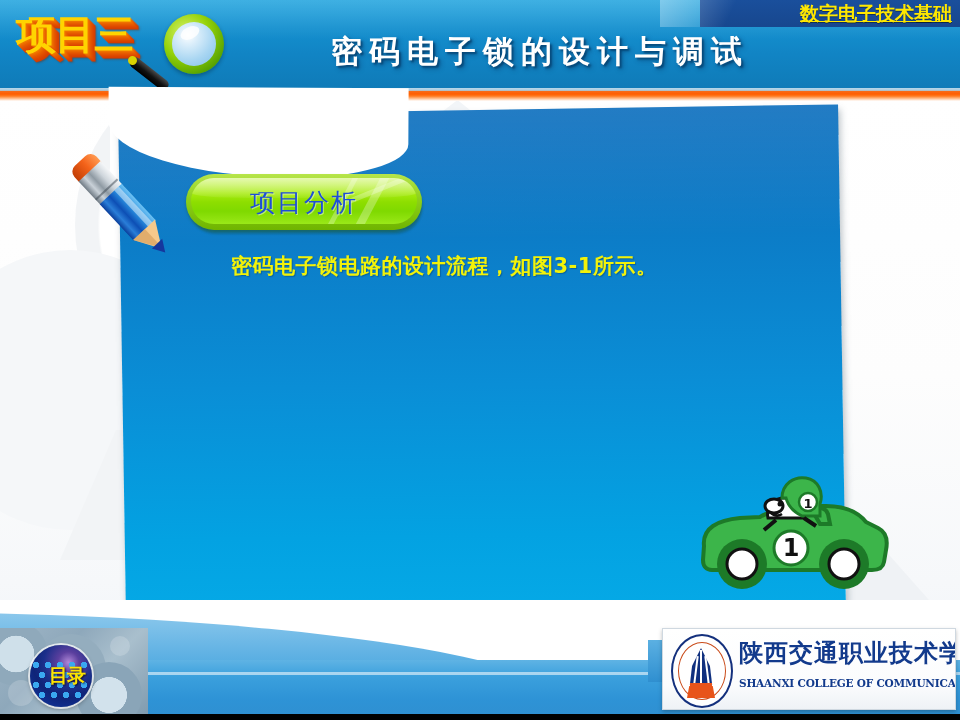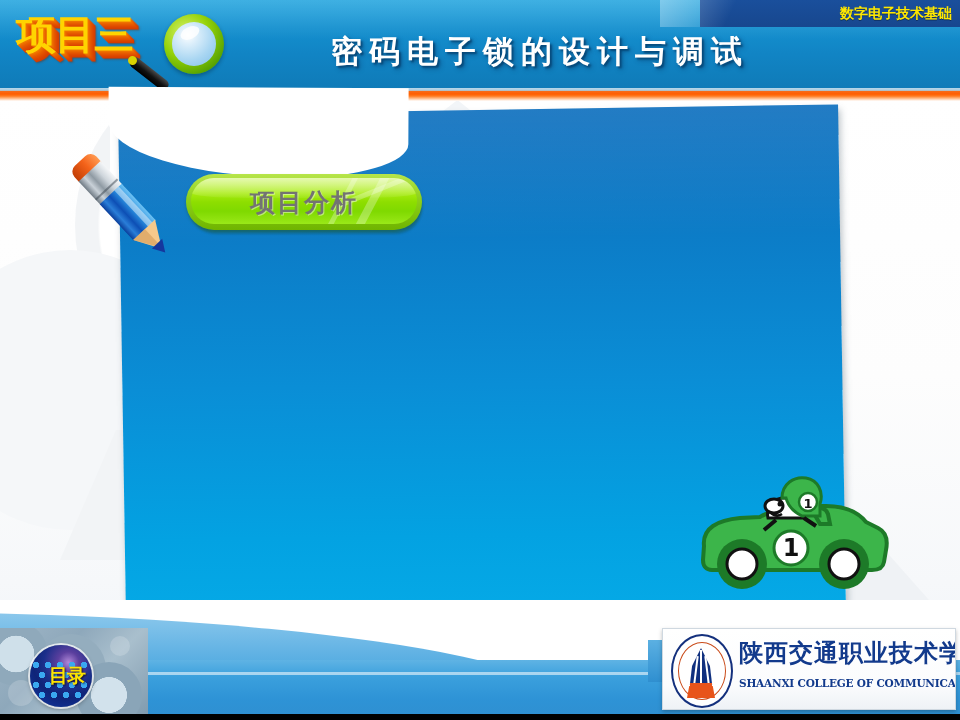--- a/index.html
+++ b/index.html
@@ -51,24 +51,25 @@
   .hdr-corner{
     position:absolute;right:0;top:0;width:260px;height:27px;
     background:linear-gradient(180deg,#1a4f9c 0%,#17478e 100%);
   }
   .hdr-corner-swoosh{
     position:absolute;right:180px;top:0;width:120px;height:27px;
     background:linear-gradient(115deg,rgba(255,255,255,.35) 0%,rgba(255,255,255,0) 58%);
   }
   .hdr-corner-text{
     position:absolute;right:8px;top:1px;
-    color:#ffe800;font-size:14px;font-weight:bold;line-height:25px;
+    color:#ffe800;font-size:19px;font-weight:bold;line-height:25px;
     letter-spacing:0px;white-space:nowrap;
     font-family:"DejaVu Sans","Liberation Sans",sans-serif;
     text-shadow:0 1px 0 rgba(0,0,0,.35);
+    text-decoration:underline;
   }
   .hdr-divider{
     position:absolute;left:0;top:88px;width:960px;height:13px;
     background:linear-gradient(180deg,#b6d6e8 0%,#a9cde2 18%,#f86a16 26%,#ff5e00 46%,#ff7a1f 62%,#ffb27a 78%,#ffffff 100%);
   }
 
   
   .proj-logo{
     position:absolute;left:8px;top:6px;width:128px;height:72px;margin-left:8px;
   }
@@ -161,21 +162,21 @@
   .pill-gloss{
     position:absolute;left:0;top:0;width:100%;height:20px;border-radius:23px 23px 40% 40%;
     background:linear-gradient(180deg,rgba(255,255,255,.55),rgba(255,255,255,.05));
   }
   .pill-streak{
     position:absolute;background:rgba(255,255,255,.28);
   }
   .pill-label{
     position:absolute;left:0;top:0;width:236px;height:56px;
     display:flex;align-items:center;justify-content:center;
-    color:#737373;font-size:25px;font-weight:bold;letter-spacing:2px;
+    color:#1d4ed8;font-size:25px;font-weight:normal;letter-spacing:2px;
     font-family:"DejaVu Sans","Liberation Sans",sans-serif;
     text-shadow:1px 1px 0 rgba(255,255,255,.45);
   }
 
   
   .body-text{
     position:absolute;left:231px;top:252px;
     color:#f2f209;font-size:21px;font-weight:bold;letter-spacing:0.5px;
     font-family:"DejaVu Sans","Liberation Sans",sans-serif;
     white-space:nowrap;
@@ -408,20 +409,21 @@
       <div class="pill-inner">
         <div class="pill-gloss"></div>
         <div class="pill-streak" style="left:148px;top:-14px;width:5px;height:80px;transform:rotate(28deg);"></div>
         <div class="pill-streak" style="left:176px;top:-14px;width:8px;height:80px;transform:rotate(28deg);"></div>
         <div class="pill-streak" style="left:150px;top:6px;width:90px;height:5px;transform:rotate(-22deg);"></div>
       </div>
     </div>
     <div class="pill-label">项目分析</div>
   </div>
 
+  <div class="body-text">密码电子锁电路的设计流程，如图3-1所示。</div>
 
   <div class="car">
     <svg width="196" height="118" viewBox="0 0 196 118">
 
       <path d="M10 74 C8 56 24 48 46 46 L66 45 C78 38 92 34 108 34
                L132 34 C150 34 164 40 172 50 L184 56 C192 60 194 68 192 78
                L190 90 C189 96 184 98 178 98 L18 98 C12 98 9 94 9 88 Z" fill="#3cb54a" stroke="#1d7a28" stroke-width="4"></path>
 
       <path d="M70 46 C82 40 94 38 108 38 L128 38 C142 38 154 42 162 50 L70 50 Z" fill="#3cb54a"></path>
 

